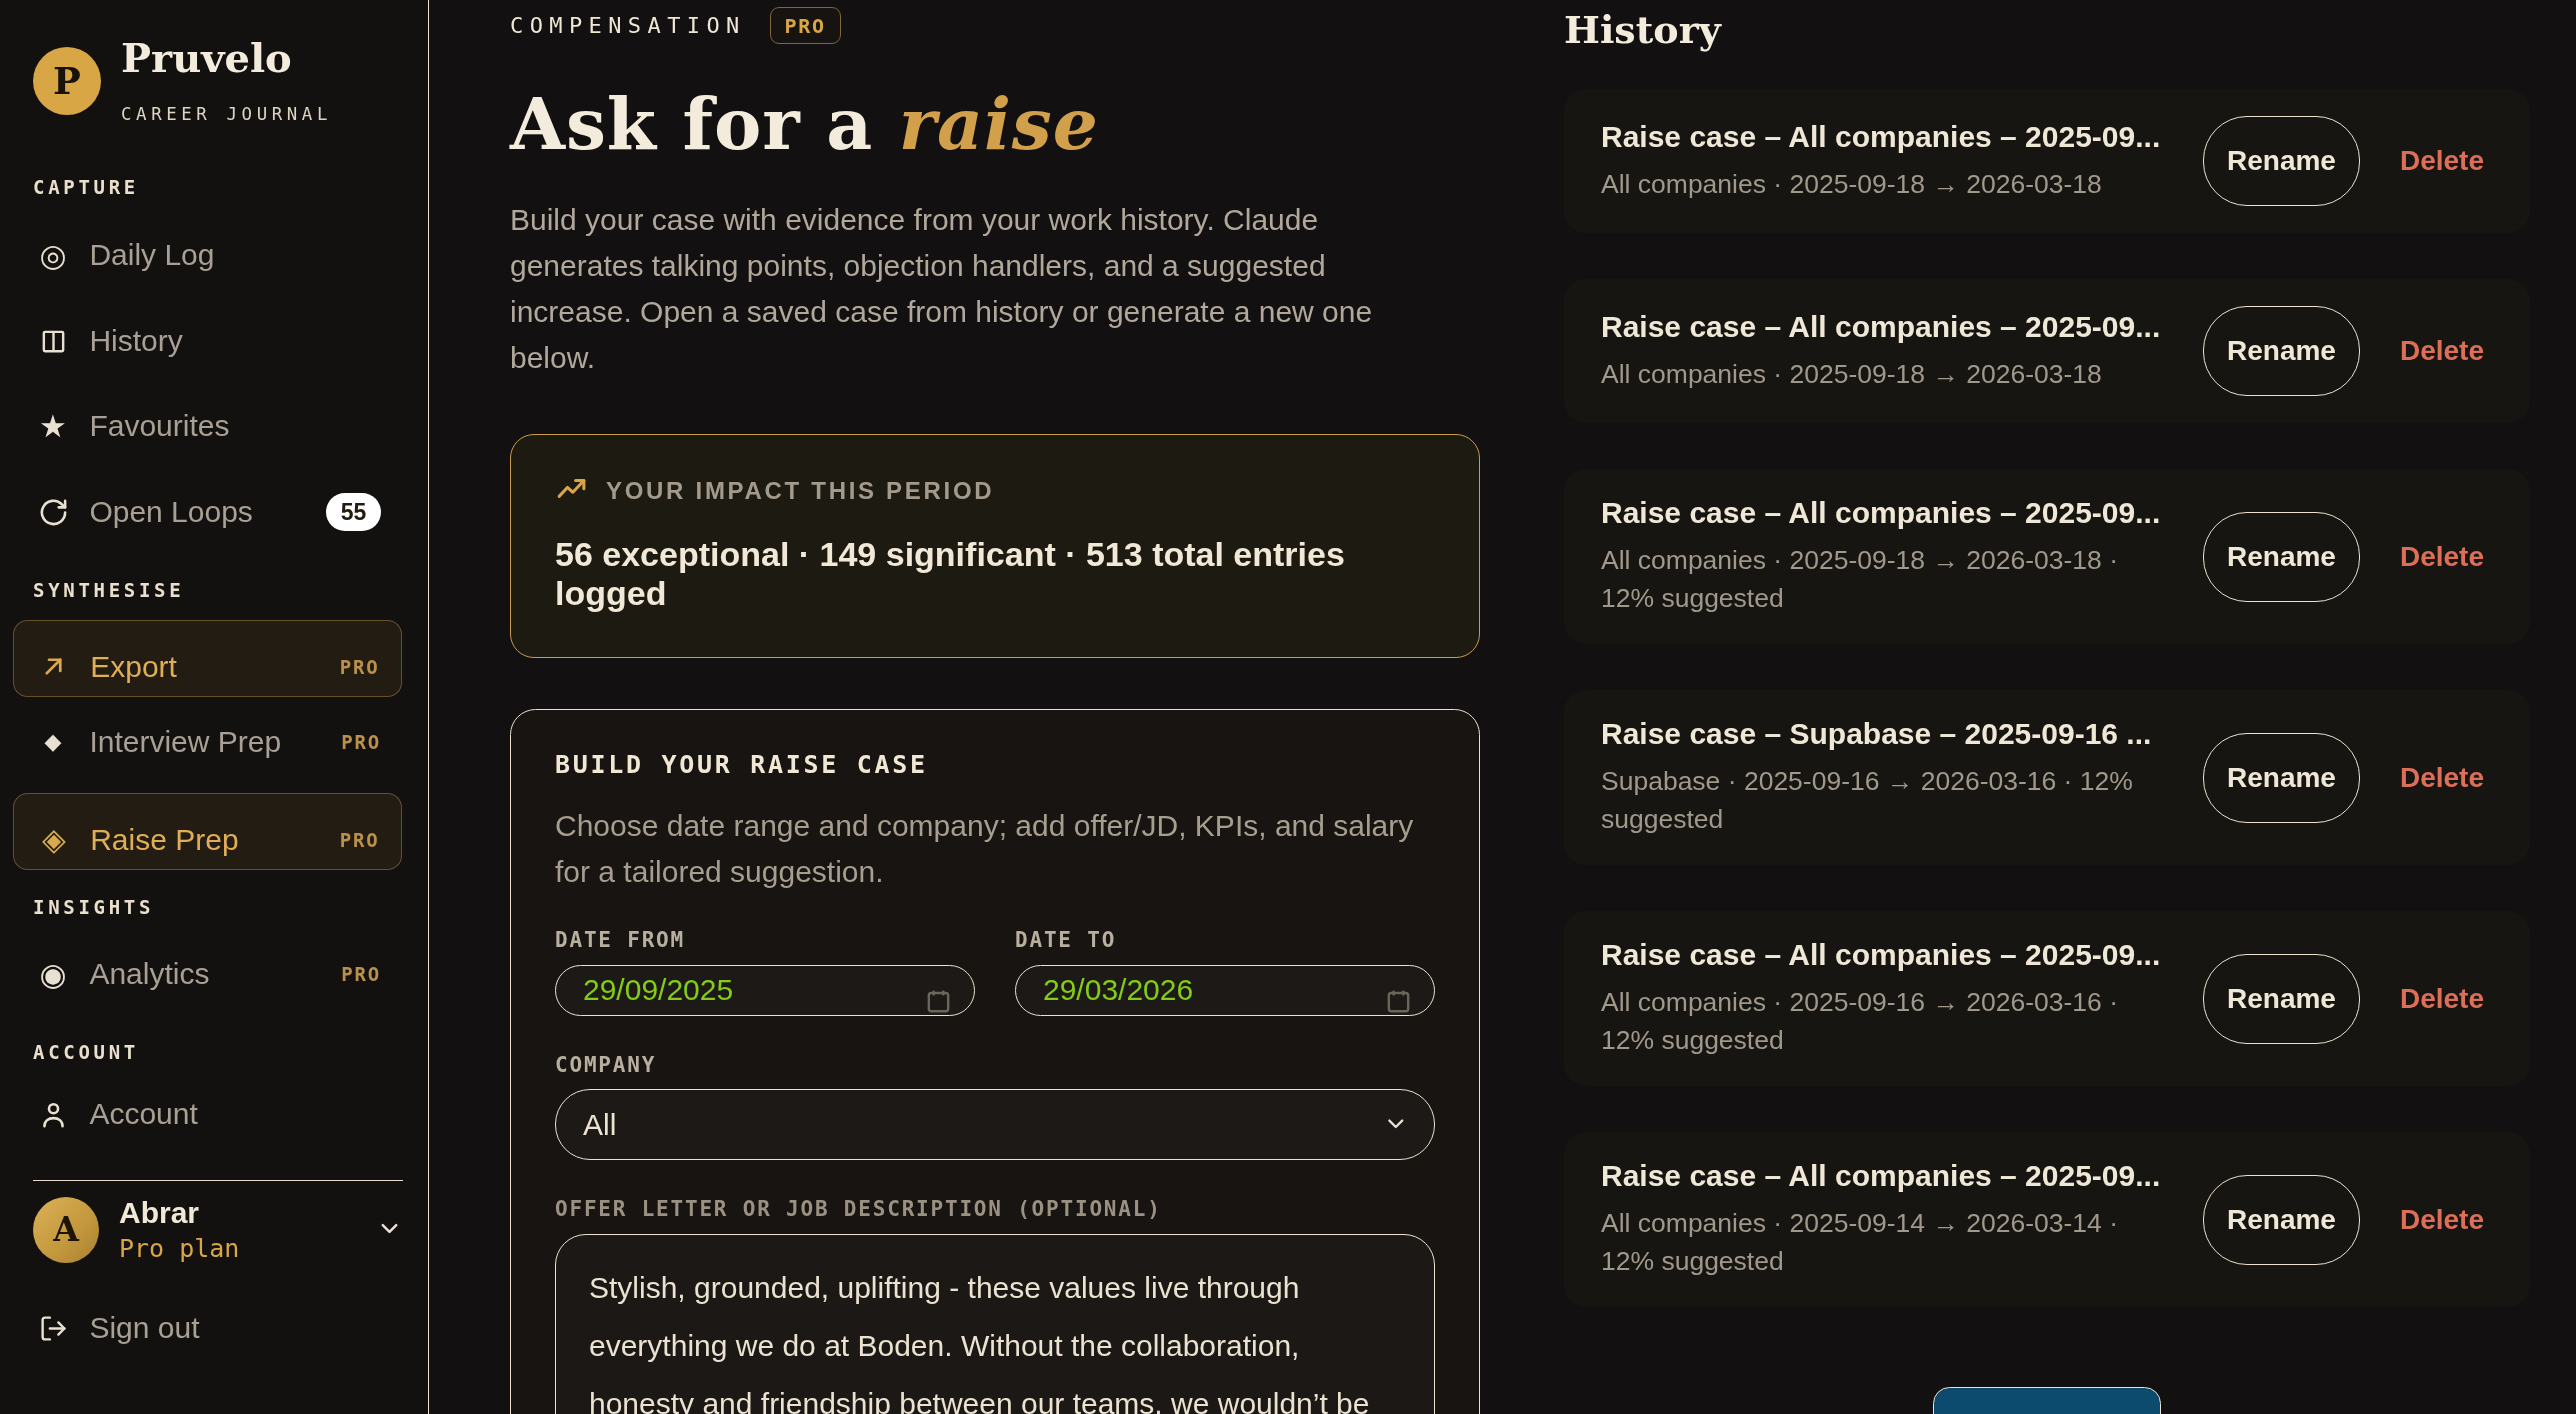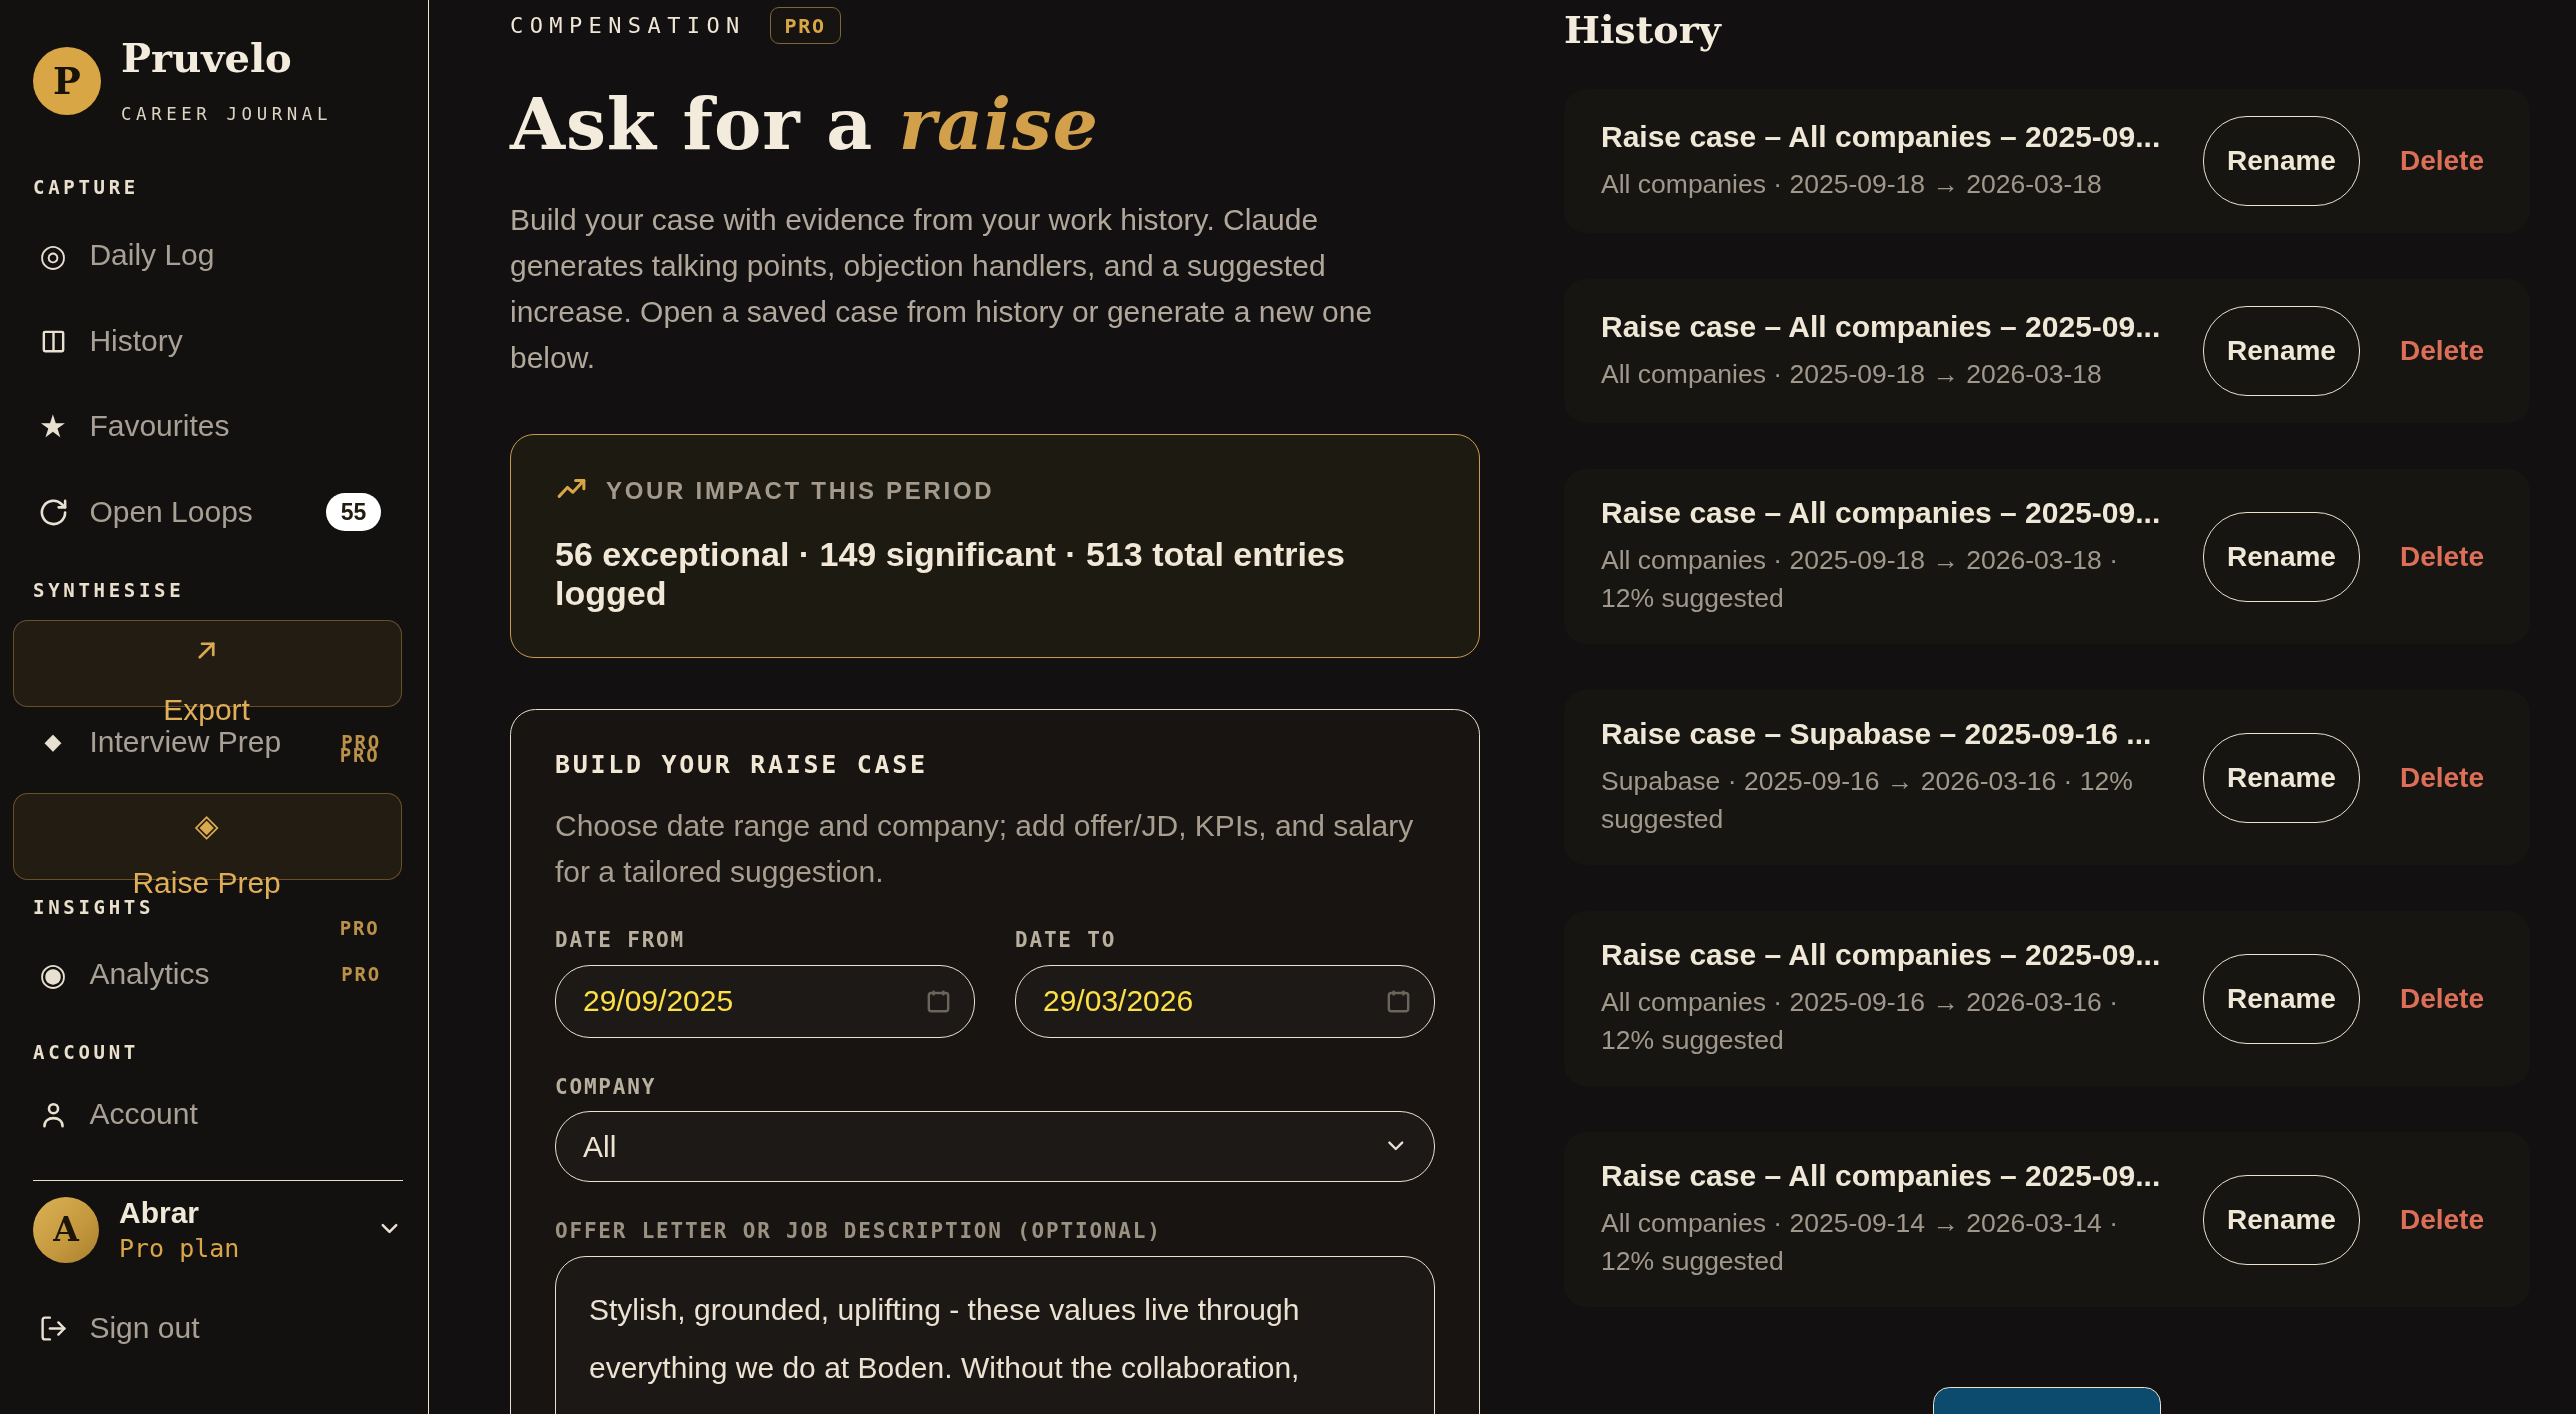--- a/index.html
+++ b/index.html
@@ -45,25 +45,25 @@
   .glyph-ic { font-size:31px; line-height:1; }
   .count-badge {
     margin-left:auto; background:#ffffff; color:#221b10;
     font-size:23px; font-weight:bold; padding:5.5px 14.6px; border-radius:22px;
   }
   .pro-tag {
     margin-left:auto; font-family:"DejaVu Sans Mono", monospace;
     font-size:19px; font-weight:bold; letter-spacing:1.8px; color:#bb9149;
   }
   .side-box {
-    position:absolute; left:12.8px; right:25.6px; height:87px;
+    position:absolute; left:12.8px; right:25.6px; height:77px;
     border:1.8px solid rgba(217,166,70,0.38); border-radius:14.6px;
     background:rgba(217,166,70,0.08);
     display:flex; align-items:center; gap:16.4px;
-    padding:16px 22px 0 20px; cursor:pointer;flex-direction:column;
+    padding:16px 22px 0 20px; cursor:pointer;
   }
   .side-box .ic { width:40px; display:flex; justify-content:center; color:#d9a94f; flex:0 0 40px; }
   .side-box .lbl { font-size:30px; color:#dfae56; }
 
   .side-divider { top:1180px; border-top:1.8px solid #e7ddc8; }
 
   .user-row { top:1193px; display:flex; align-items:center; gap:20px; height:73px; cursor:pointer; }
   .avatar-circle {
     width:66px; height:66px; border-radius:50%;
     background:linear-gradient(135deg,#dcb257 0%, #c59a3f 55%, #a97f2e 100%);
@@ -115,22 +115,22 @@
   .field-label {
     font-family:"DejaVu Sans Mono", monospace;
     font-size:21px; font-weight:bold; letter-spacing:1.8px; color:#b9af9f;
   }
   .field-label.dim { color:#9a9183; }
 
   .date-grid { display:flex; gap:40px; margin-top:33px; }
   .date-col { width:433px; }
   .input-wrap { position:relative; margin-top:12.8px; }
   .text-input {
-    width:100%; height:73px; border:1.8px solid #ece2cf; border-radius:35px;
-    background:#1c1916; color:#fde047; font-size:30px;
+    width:100%; height:51px; border:1.8px solid #ece2cf; border-radius:35px;
+    background:#1c1916; color:#84cc16; font-size:30px;
     font-family:"Liberation Sans", sans-serif;
     padding:0 64px 0 27px; outline:none;
   }
   .cal-ic { position:absolute; right:22px; top:22px; color:#6b655c; }
 
   .company-block { margin-top:37px; }
   .select-box {
     position:relative; margin-top:12.8px; height:71px;
     border:1.8px solid #ece2cf; border-radius:35px; background:#1c1916;
     display:flex; align-items:center; padding:0 27px; cursor:pointer;

